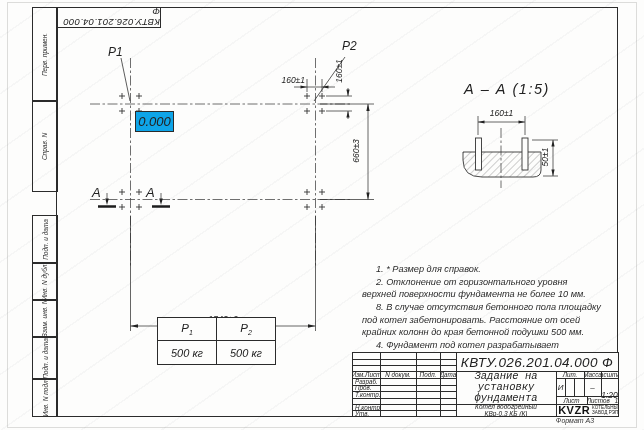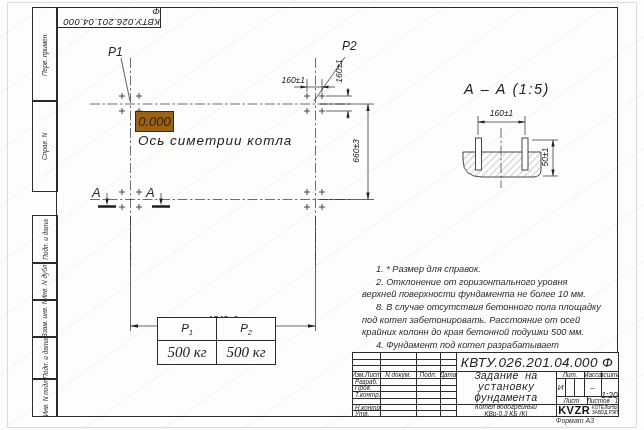--- a/index.html
+++ b/index.html
@@ -15,30 +15,30 @@
   .mbox{position:absolute;left:32px;width:24px;border:1px solid #2b2b2b;z-index:2;
         display:flex;align-items:center;justify-content:center;background:transparent;}
   .mbox span{transform:rotate(-90deg);white-space:nowrap;font-size:6.5px;font-style:italic;color:#333;}
   
   .topstamp{position:absolute;left:56px;top:7px;width:104px;height:20px;z-index:2;
         border-right:1px solid #2b2b2b;border-bottom:1px solid #2b2b2b;
         display:flex;align-items:center;justify-content:center;}
   .topstamp span{transform:rotate(180deg);font-size:9.5px;font-style:italic;letter-spacing:.3px;}
   
   .levelbox{position:absolute;left:135px;top:111px;width:37px;height:19px;border:1px solid #2b2b2b;z-index:2;
-        display:flex;align-items:center;justify-content:center;font-size:13px;font-style:italic;background:#a16207;}
+        display:flex;align-items:center;justify-content:center;font-size:13px;font-style:italic;background:#0ea5e9;}
   
   .notes{position:absolute;left:362px;top:263px;width:254px;z-index:2;font-size:9.2px;
         font-style:italic;line-height:1.32;color:#2a2a2a;}
   .notes p{margin:0 12px 1px 0;text-indent:14px;}
   
   .ptable{position:absolute;left:157px;top:317px;z-index:2;border-collapse:collapse;}
   .ptable td{border:1px solid #2b2b2b;width:56px;text-align:center;font-style:italic;background:#fdfdfc;}
   .ptable .hd{height:20px;font-size:11.5px;}
-  .ptable .vl{height:21px;font-size:15px;font-family:Liberation Serif, serif;}
+  .ptable .vl{height:21px;font-size:11px;}
   .ptable sub{font-size:7px;}
   
   .tb{position:absolute;left:352px;top:352px;width:265px;height:63px;border:1.3px solid #2b2b2b;z-index:2;background:#fdfdfc;}
   .tb .h{position:absolute;background:#2b2b2b;height:1px;}
   .tb .v{position:absolute;background:#2b2b2b;width:1px;}
   .tb .c{position:absolute;display:flex;align-items:center;justify-content:center;
          font-size:6.3px;font-style:italic;color:#222;overflow:hidden;}
   .tb .left{justify-content:flex-start;padding-left:2px;}
   .docnum{font-size:13.5px !important;letter-spacing:.4px;}
   .ttl{flex-direction:column;font-size:10.5px !important;line-height:1.04;font-family:Liberation Mono, monospace;}
@@ -133,21 +133,20 @@
       <span>Инв. N подл.</span>
     </div>
 
   <div class="topstamp">
     <span>КВТУ.026.201.04.000  Ф</span>
   </div>
 
   <div class="lbl" style="left:108px;top:45px;font-size:12px;">P1</div>
   <div class="lbl" style="left:342px;top:39px;font-size:12px;">P2</div>
   <div class="levelbox">0.000</div>
-  <div class="lbl" style="left:138px;top:133px;font-size:13.5px;letter-spacing:1px;">Ось симетрии котла</div>
   <div class="lbl" style="left:272px;top:75px;width:33px;font-size:8.5px;text-align:right;">160±1</div>
   <div class="lbl rot" style="left:322px;top:66px;width:34px;font-size:8.5px;text-align:center;">160±1</div>
   <div class="lbl rot" style="left:336px;top:146px;width:40px;font-size:8.5px;text-align:center;">660±3</div>
   <div class="lbl" style="left:130px;top:314px;width:186px;font-size:9px;text-align:center;">1540±2</div>
   <div class="lbl" style="left:92px;top:185px;font-size:13px;">А</div>
   <div class="lbl" style="left:146px;top:185px;font-size:13px;">А</div>
 
   <div class="lbl" style="left:464px;top:81px;font-size:14.5px;letter-spacing:1.5px;">А – А (1:5)</div>
   <div class="lbl" style="left:478px;top:108px;width:47px;font-size:8.5px;text-align:center;">160±1</div>
   <div class="lbl rot" style="left:525px;top:152px;width:40px;font-size:8.5px;text-align:center;">50±1</div>

